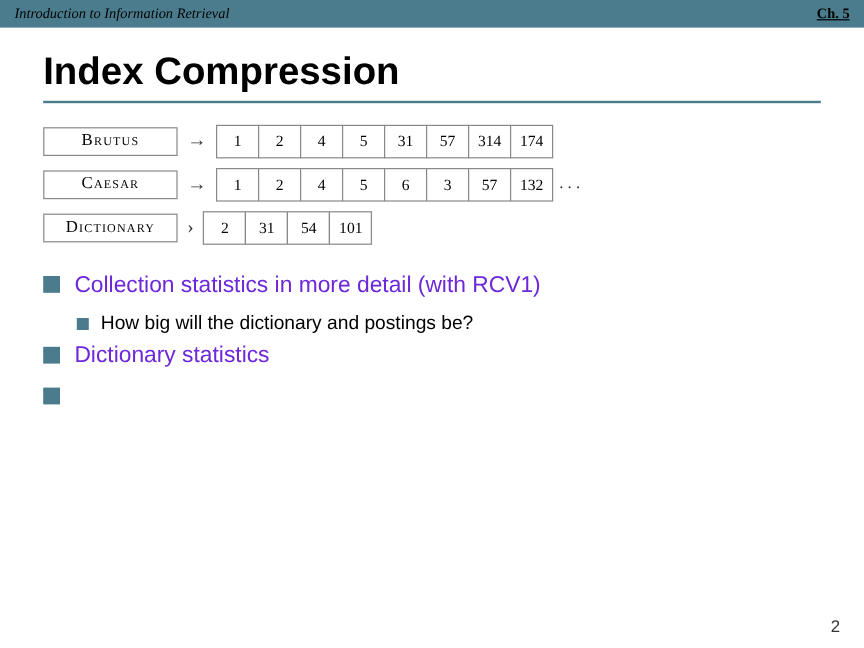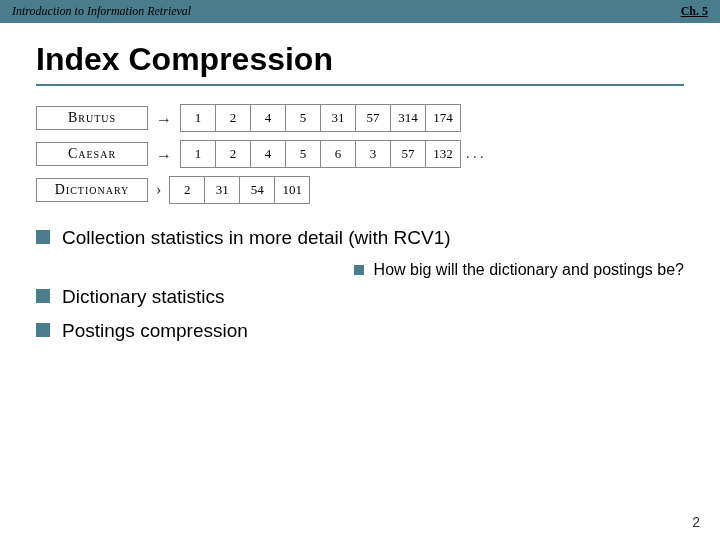--- a/index.html
+++ b/index.html
@@ -126,32 +126,31 @@
       width: 14px;
       height: 14px;
       background: #4a7c8e;
       margin-right: 12px;
       margin-top: 4px;
       flex-shrink: 0;
     }
 
     .bullet-text {
       font-size: 19px;
-      color: #000000;
+      color: #6d28d9;
       line-height: 1.3;
     }
 
     .sub-bullet-item {
       display: flex;
       align-items: flex-start;
       margin-bottom: 6px;
       margin-left: 28px;
       font-size: 15px;
       font-family: Arial, Helvetica, sans-serif;
-      justify-content: flex-end;
     }
 
     .sub-bullet-marker {
       display: inline-block;
       width: 10px;
       height: 10px;
       background: #4a7c8e;
       margin-right: 10px;
       margin-top: 4px;
       flex-shrink: 0;
@@ -240,20 +239,19 @@
       </div>
       <div>
         <div class="bullet-item">
           <span class="bullet-marker"></span>
           <span class="bullet-text">Dictionary statistics</span>
         </div>
       </div>
       <div>
         <div class="bullet-item">
           <span class="bullet-marker"></span>
-          <span class="bullet-text">Postings compression</span>
         </div>
       </div>
     </div>
 
 </div>
 
 <div id="page-number">2</div>
 
 </body></html>

